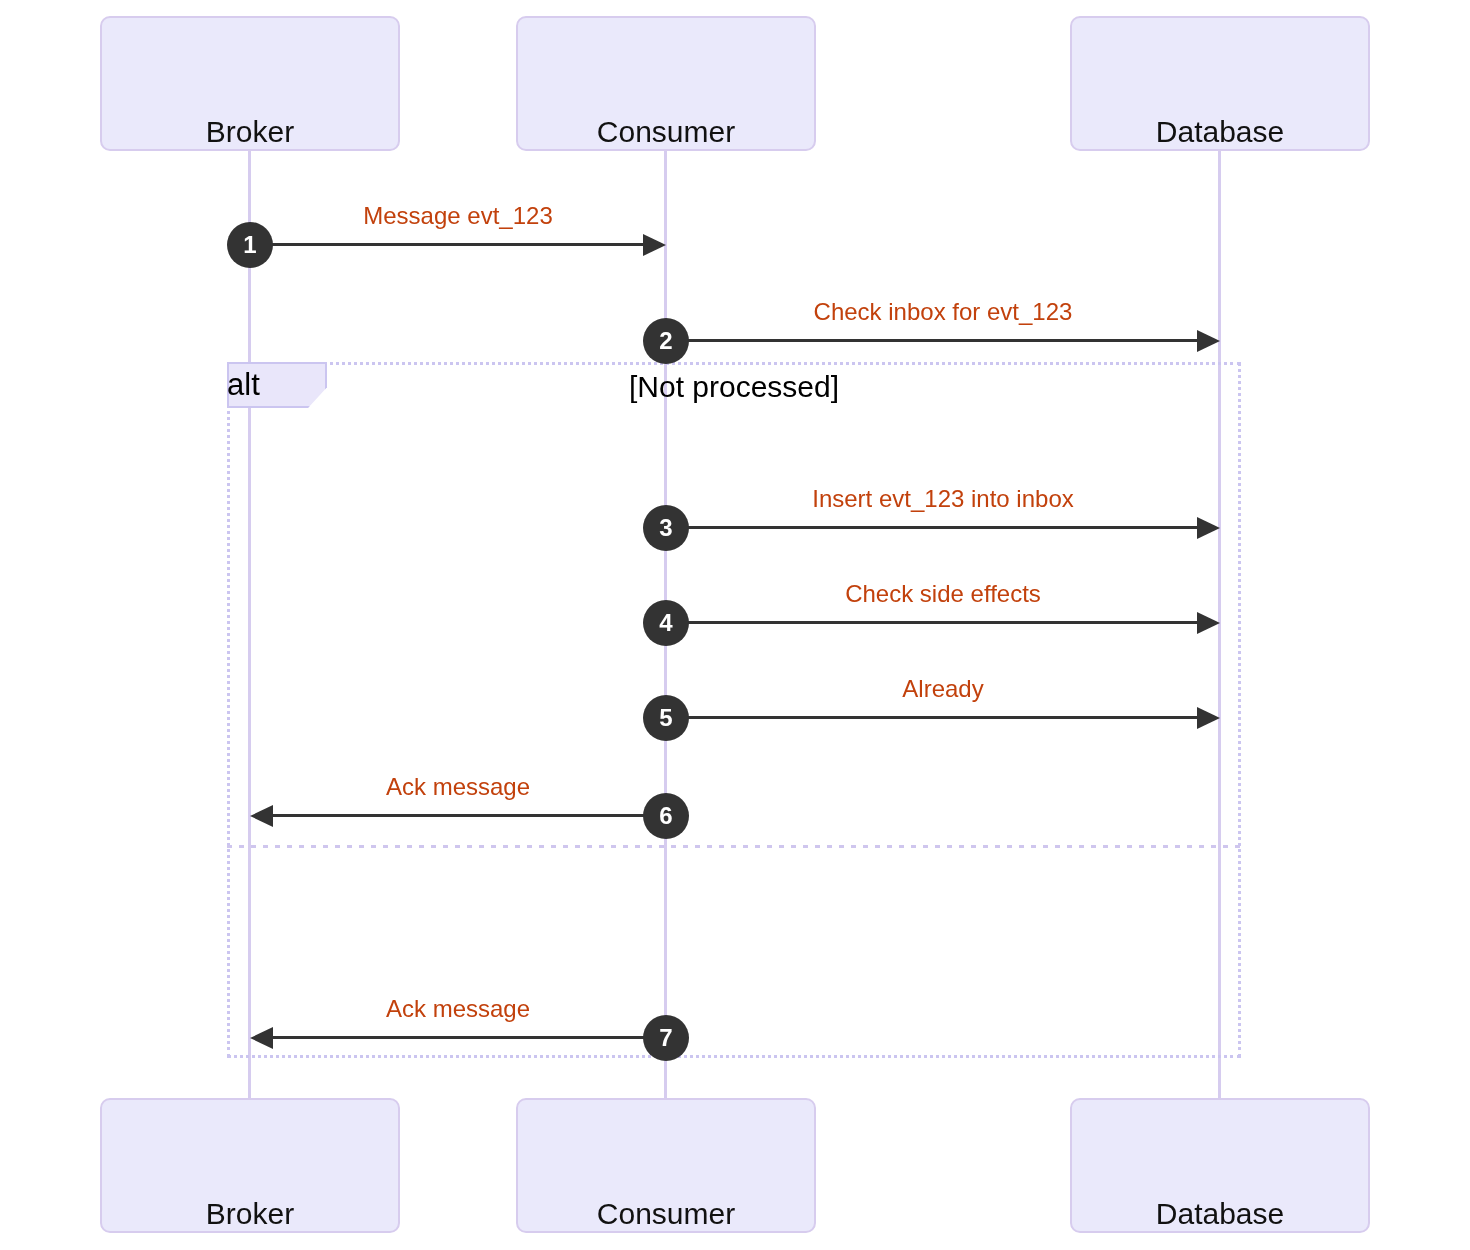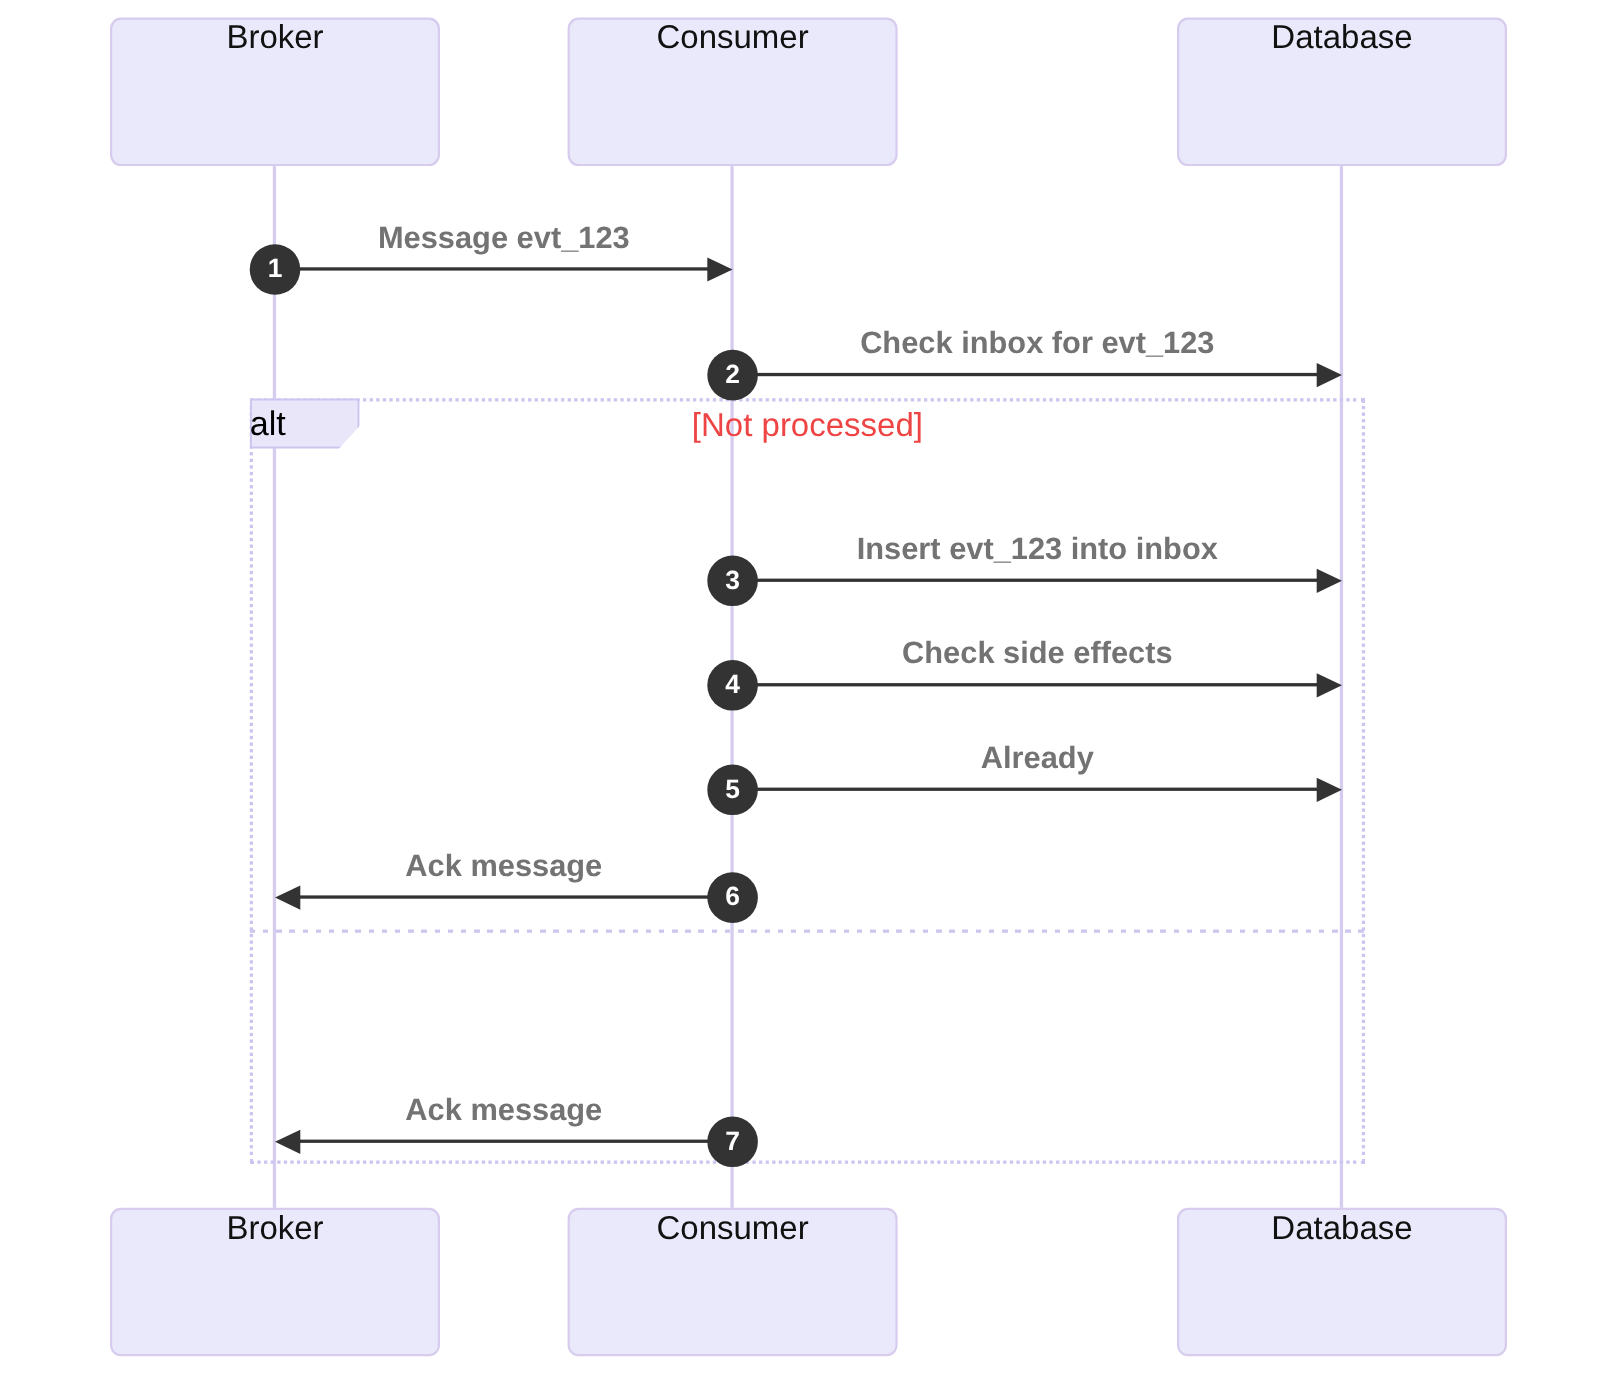--- a/index.html
+++ b/index.html
@@ -3,29 +3,29 @@
 <meta charset="utf-8">
 <style>
   html,body { margin:0; padding:0; background:#ffffff; }
   .diagram {
     position:relative; width:1470px; height:1250px; overflow:hidden;
     font-family:"Liberation Sans", sans-serif; background:#ffffff;
   }
   .participant-box {
     position:absolute; width:300px; height:135px; box-sizing:border-box;
     background:#EAE9FB; border:2px solid #D7CCEE; border-radius:10px;
-    display:flex; align-items:flex-start; justify-content:center;
+    display:flex; align-items:flex-end; justify-content:center;
     font-size:30px; color:#111111;
   }
   .lifeline {
     position:absolute; width:3px; top:151px; height:947px; background:#D6CCEF;
   }
   .msg-label {
     position:absolute; transform:translateX(-50%);
-    font-size:28px; line-height:34px; color:#737373; white-space:nowrap;font-weight:bold;
+    font-size:24px; line-height:34px; color:#c2410c; white-space:nowrap;
   }
   .msg-line { position:absolute; height:3px; background:#333333; }
   .arrow-right {
     position:absolute; width:0; height:0;
     border-top:11px solid transparent; border-bottom:11px solid transparent;
     border-left:23px solid #333333;
   }
   .arrow-left {
     position:absolute; width:0; height:0;
     border-top:11px solid transparent; border-bottom:11px solid transparent;
@@ -47,21 +47,21 @@
   }
   .alt-label {
     position:absolute; left:227px; top:362px; width:100px; height:46px;
     background:#E9E6FA;
     clip-path:polygon(0 0,100% 0,100% 55%,81% 100%,0 100%);
     box-shadow:inset 0 0 0 2px #CBC5F0;
     display:flex; align-items:center; justify-content:flex-start;
     font-size:31px; color:#000000;
   }
   .guard {
-    position:absolute; font-size:30px; line-height:38px; color:#ef4444;
+    position:absolute; font-size:30px; line-height:38px; color:#000000;
     text-align:center;
   }
   .guard-one { left:734px; top:368px; transform:translateX(-50%); white-space:nowrap; }
   .guard-two { left:619px; top:852px; width:230px; }
 </style>
 </head>
 <body>
 
 <div class="diagram">
 

